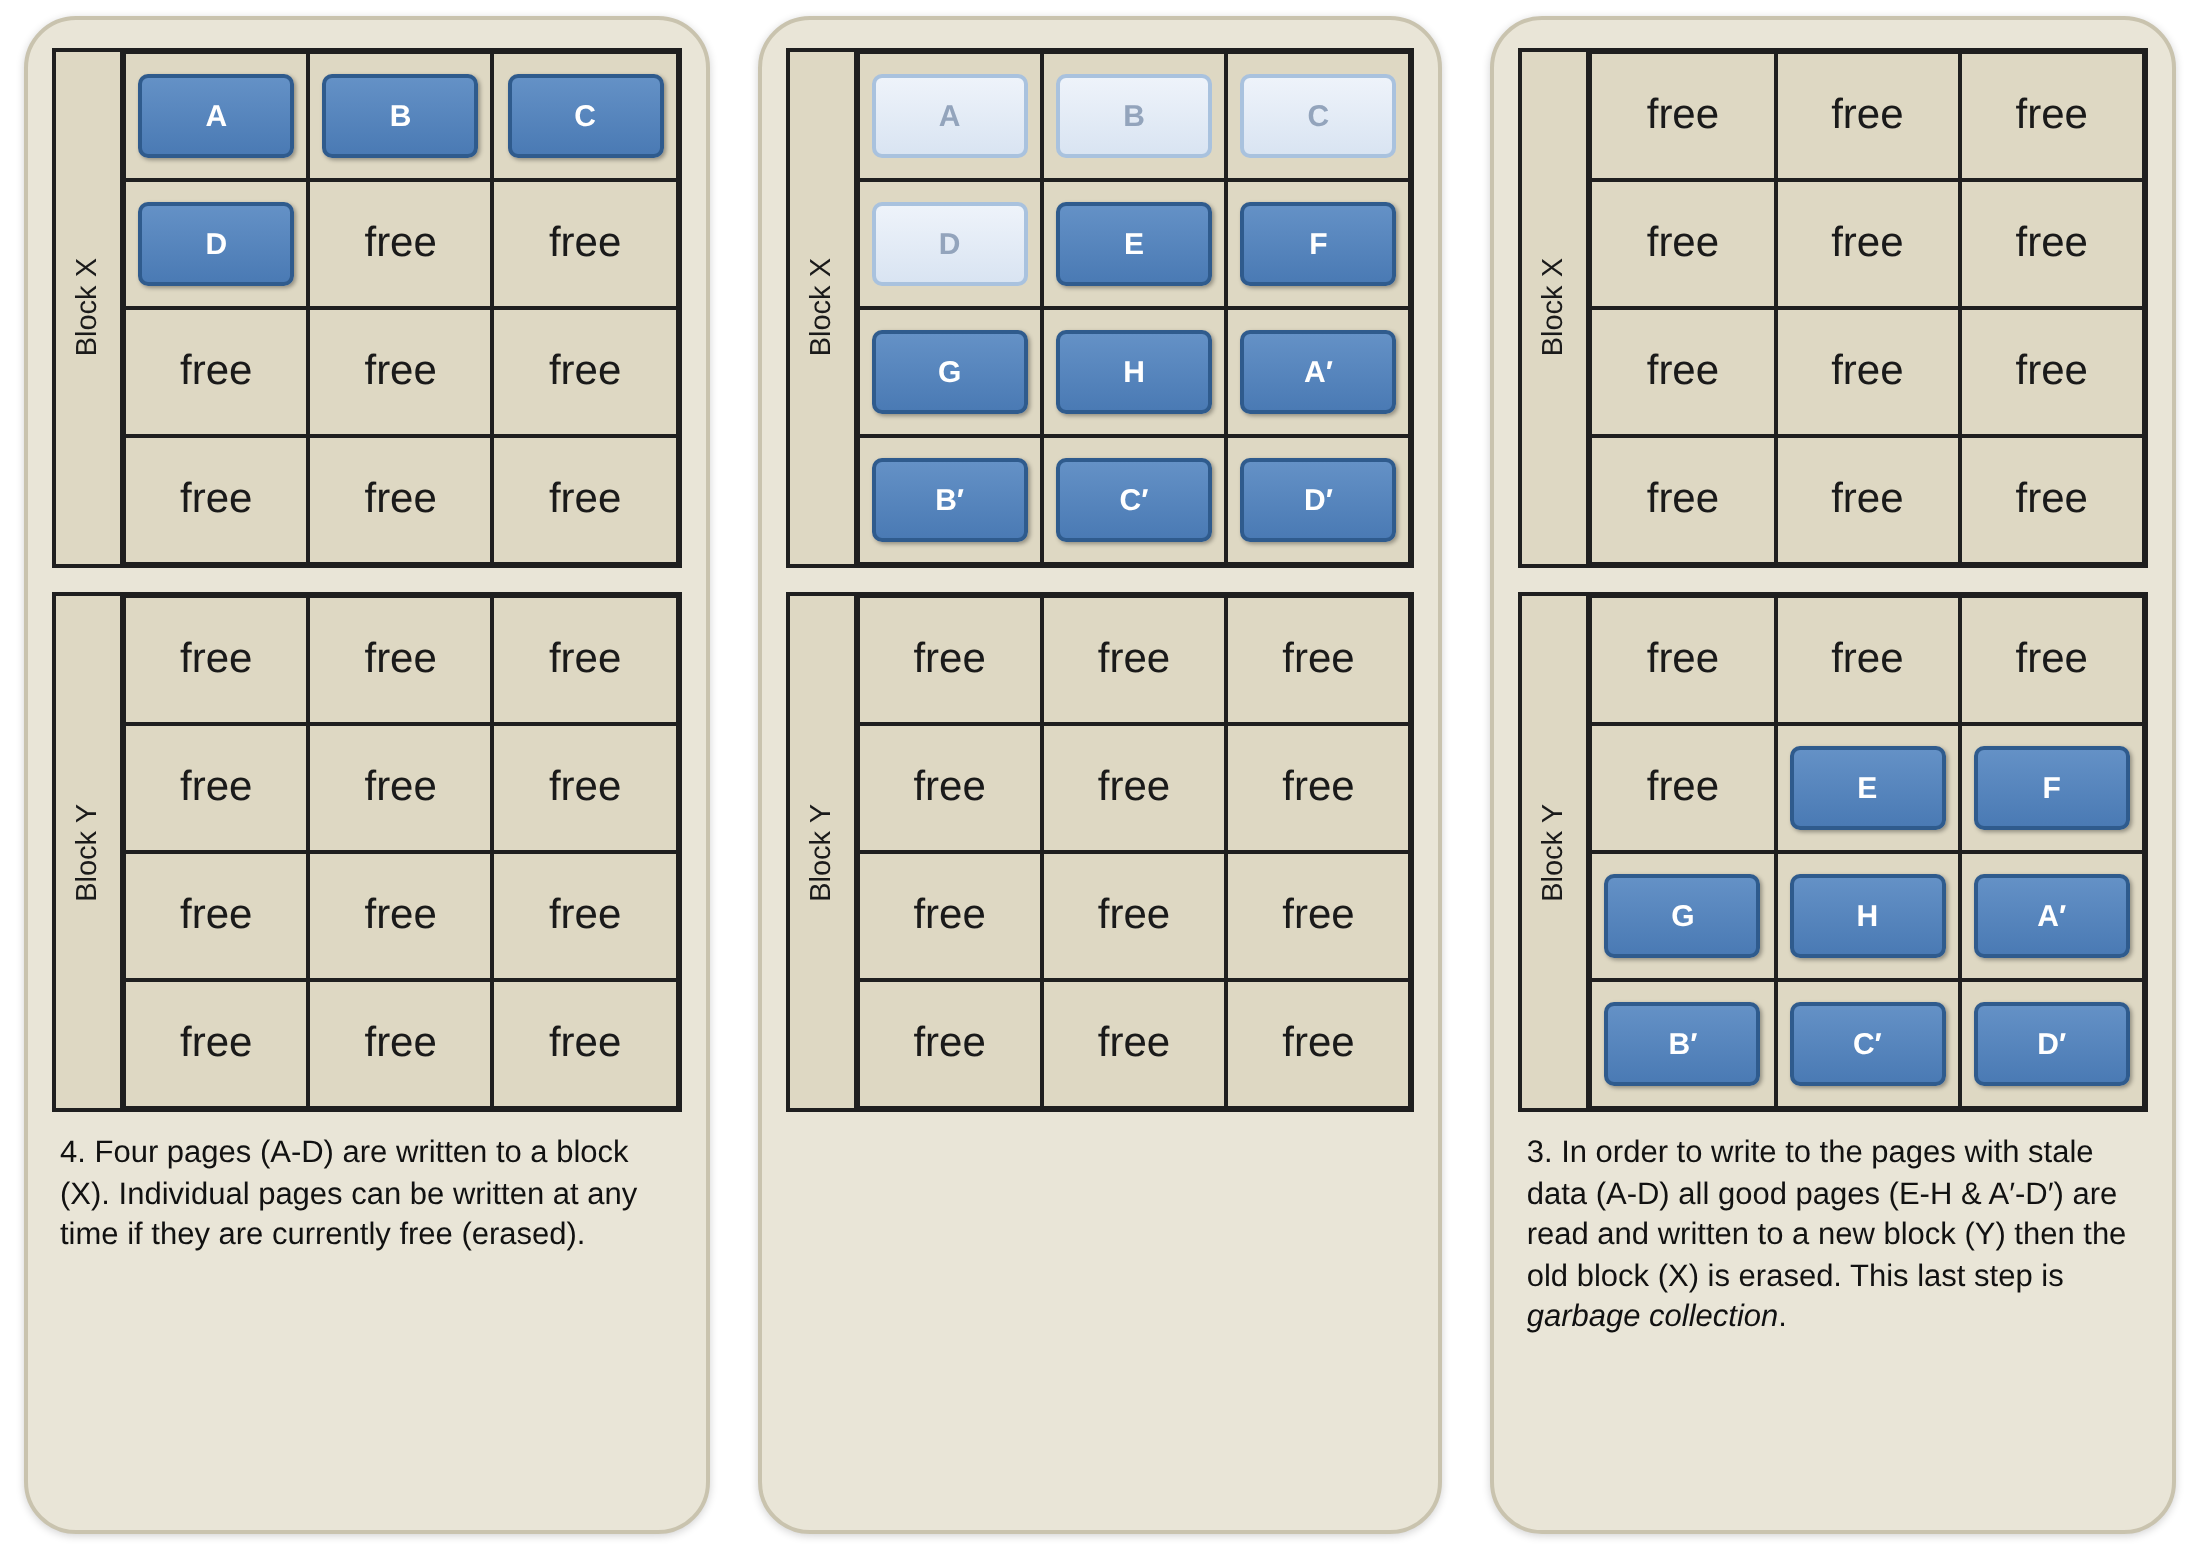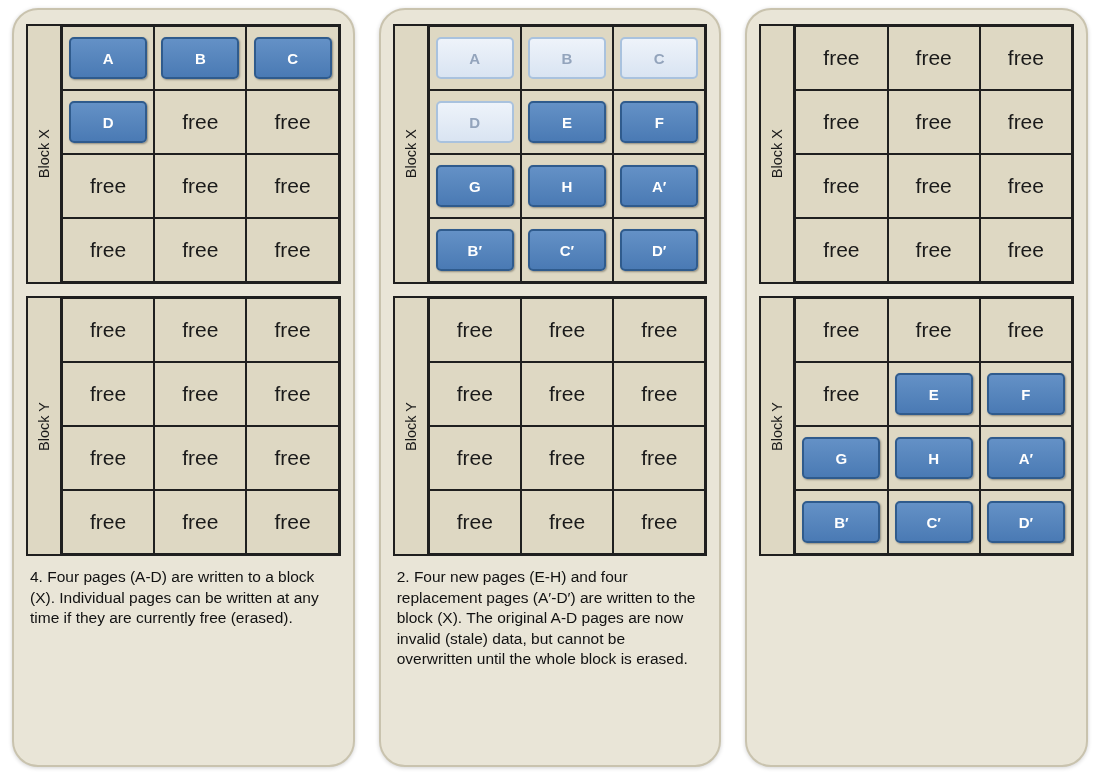--- a/index.html
+++ b/index.html
@@ -193,21 +193,20 @@
         <div class="cell">free</div>
         <div class="cell">free</div>
         <div class="cell">free</div>
         <div class="cell">free</div>
         <div class="cell">free</div>
         <div class="cell">free</div>
         <div class="cell">free</div>
         <div class="cell">free</div>
         <div class="cell">free</div>
       </div>
-      <div class="caption"><span>2. Four new pages (E-H) and four replacement pages (A′-D′) are written to the block (X). The original A-D pages are now invalid (stale) data, but cannot be overwritten until the whole block is erased.</span></div>
     </div>
     <div class="panel">
       <div class="block">
         <div class="block-label">
           <span>Block X</span>
         </div>
         <div class="cell">free</div>
         <div class="cell">free</div>
         <div class="cell">free</div>
         <div class="cell">free</div>
@@ -246,14 +245,15 @@
         <div class="cell">
           <div class="chip written">B′</div>
         </div>
         <div class="cell">
           <div class="chip written">C′</div>
         </div>
         <div class="cell">
           <div class="chip written">D′</div>
         </div>
       </div>
+      <div class="caption"><span>3. In order to write to the pages with stale data (A-D) all good pages (E-H &amp; A′-D′) are read and written to a new block (Y) then the old block (X) is erased. This last step is </span><span class="it">garbage collection</span><span>.</span></div>
     </div>
   </div>
 
 </body></html>

